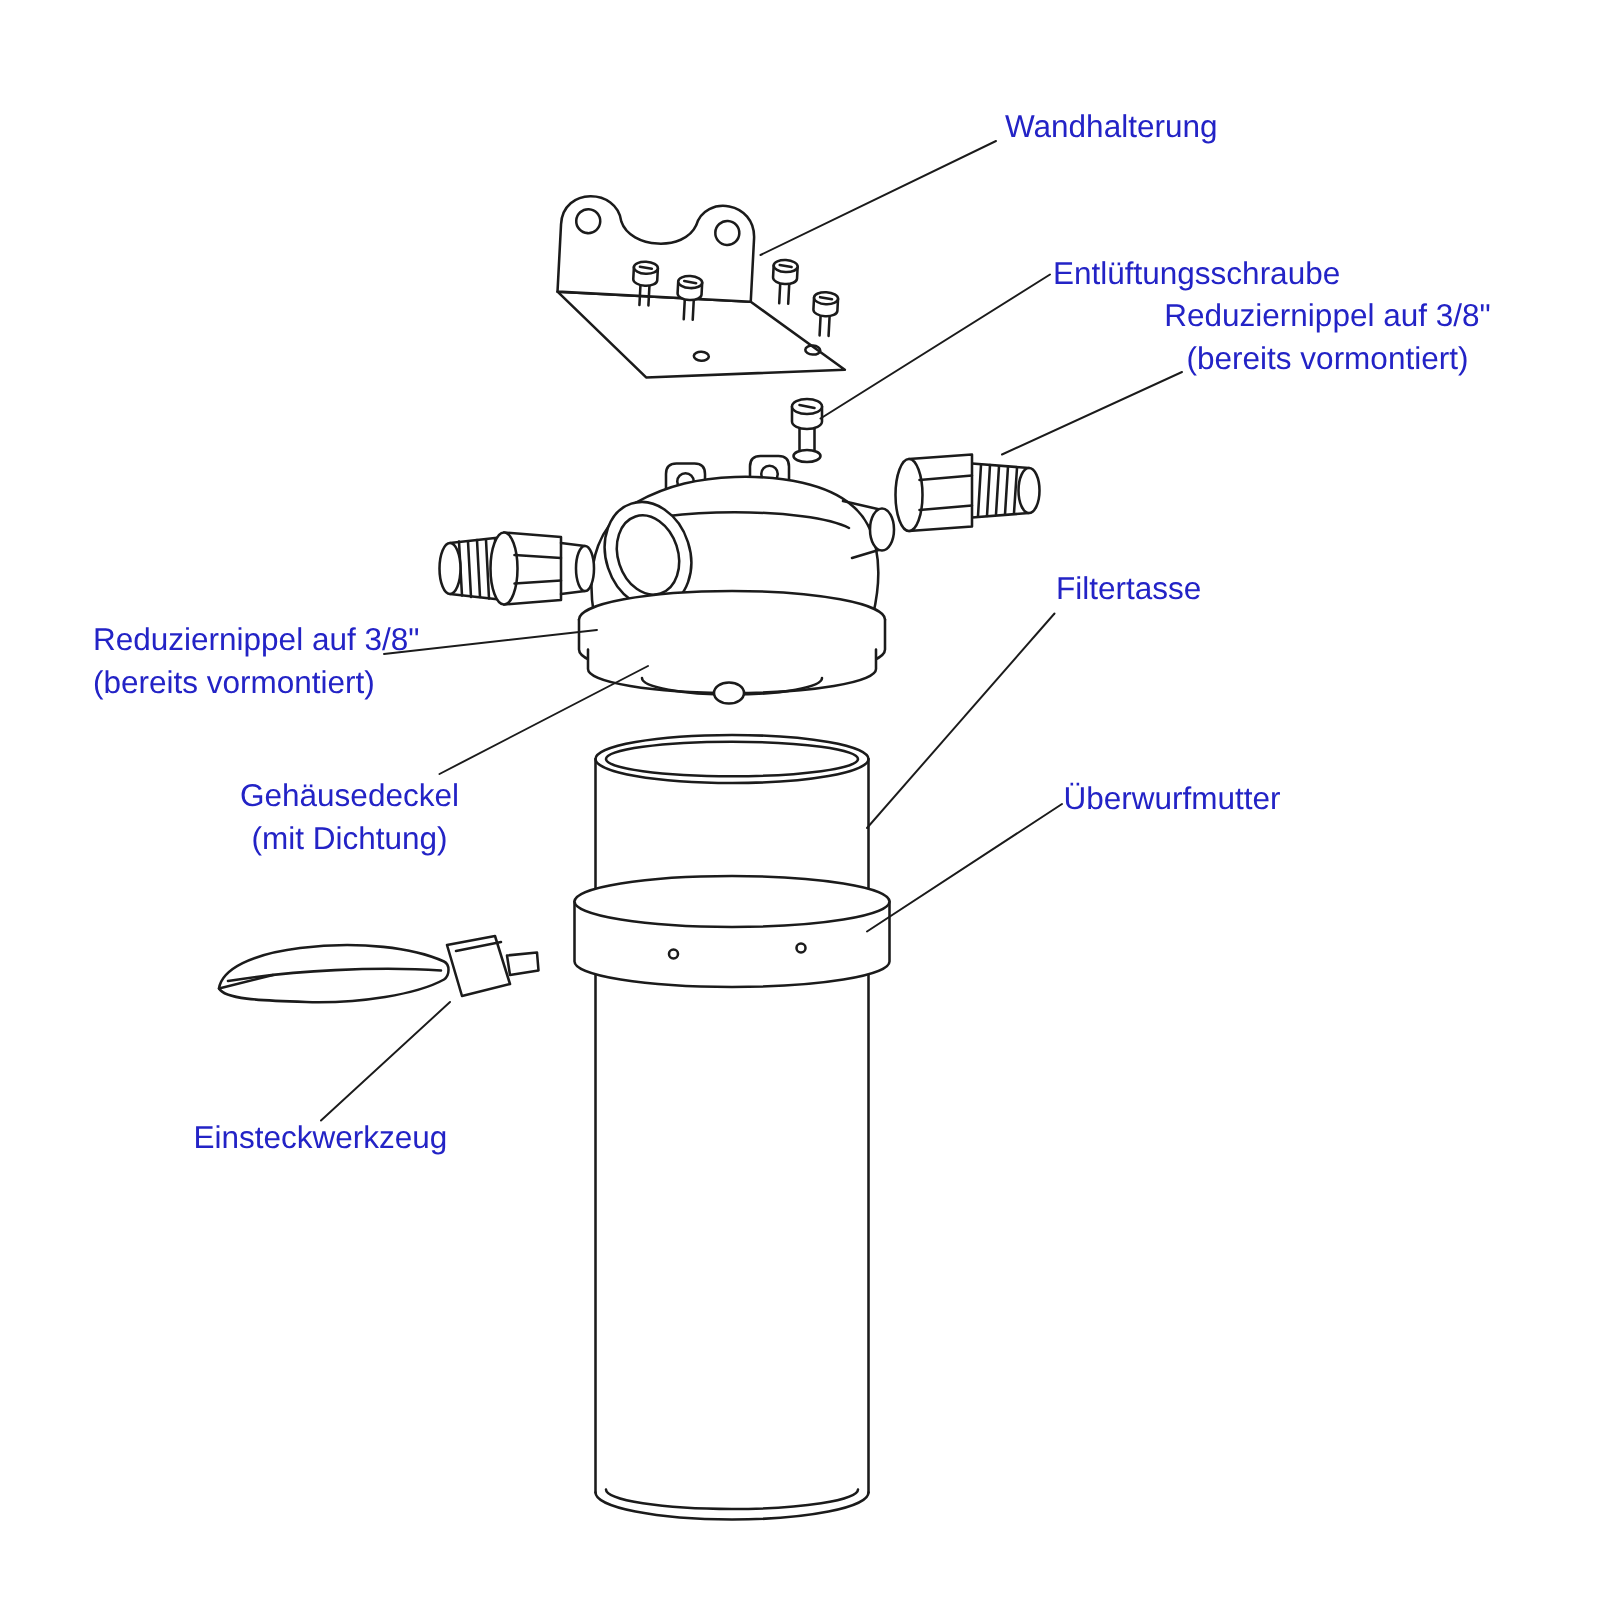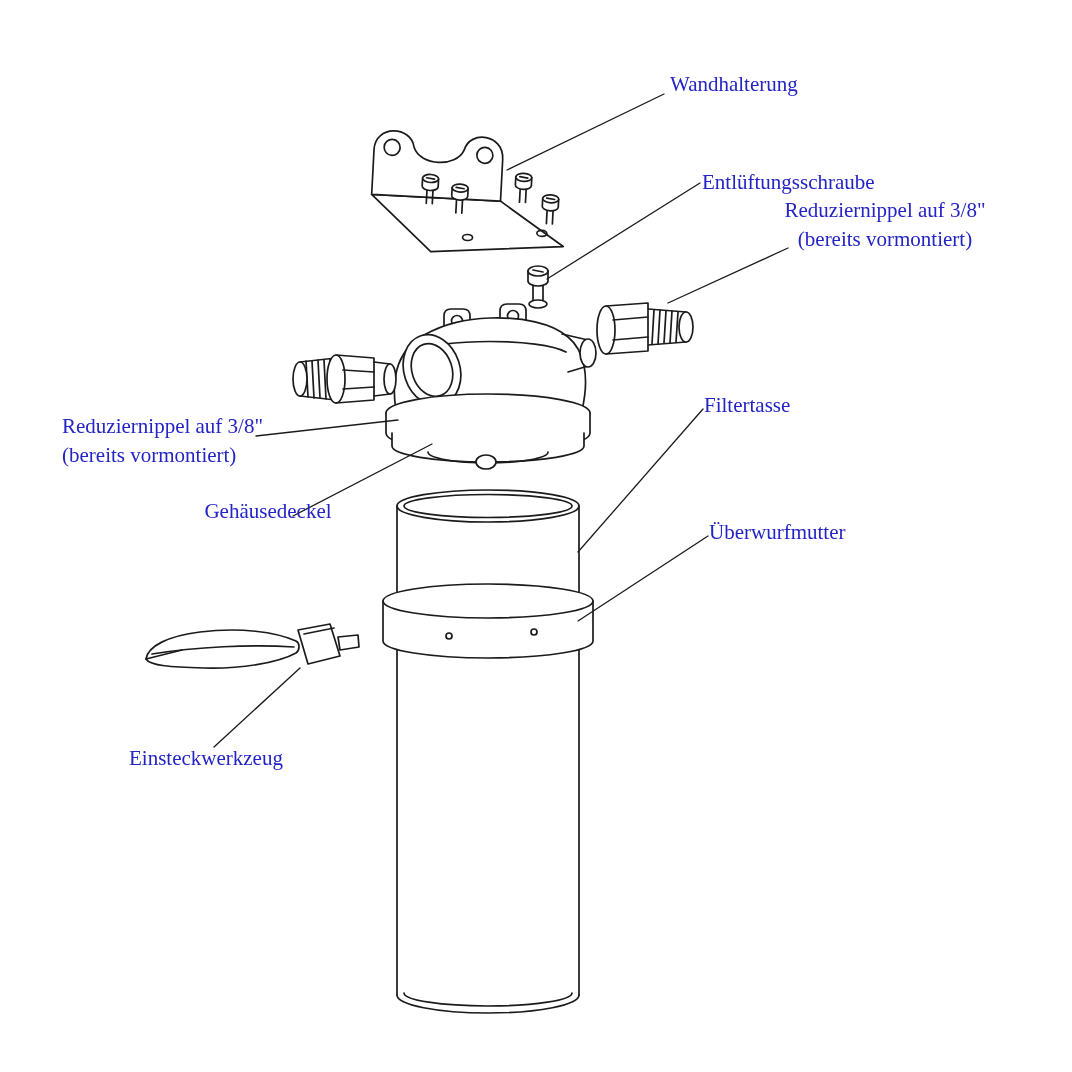--- a/index.html
+++ b/index.html
@@ -1,38 +1,38 @@
 <!DOCTYPE html>
 <html style="--label-color: #2323c6;"><head>
 <meta charset="utf-8">
 <style>
   html,body{margin:0;padding:0;background:#fff;}
   .stage{
     position:relative;
     width:1052px;height:1072px;
     background:#ffffff;
     overflow:hidden;
-    font-family:Liberation Serif, serif;
+    font-family:Liberation Sans, sans-serif;
   }
   .stage svg{position:absolute;left:0;top:0;}
   .lbl{
     position:absolute;
     color:var(--label-color,#2323c6);
     font-size:21px;
     line-height:29px;
     white-space:nowrap;
   }
   .lbl span{display:block;}
   .lbl.center{text-align:center;}
   .lbl-wandhalterung{left:670px;top:70px;}
   .lbl-entlueftung{left:702px;top:168px;}
   .lbl-nippel-right{left:772px;top:196px;width:226px;}
   .lbl-nippel-left{left:62px;top:412px;}
-  .lbl-filtertasse{left:704px;top:391px;}
-  .lbl-gehaeusedeckel{left:152px;top:497px;width:162px;margin-left:35px;}
+  .lbl-filtertasse{left:704px;top:378px;}
+  .lbl-gehaeusedeckel{left:152px;top:516px;width:162px;}
   .lbl-ueberwurfmutter{left:709px;top:518px;}
   .lbl-einsteckwerkzeug{left:129px;top:744px;}
 </style>
 </head>
 <body>
 
 <div class="stage" style="background: rgb(255, 255, 255);">
 
   <svg id="diagram" width="1072" height="1072" viewBox="0 0 1072 1072">
     <defs>
@@ -170,20 +170,21 @@
     <span>Reduziernippel auf 3/8"</span>
     <span>(bereits vormontiert)</span>
   </div>
 
   <div class="lbl lbl-filtertasse">
     <span>Filtertasse</span>
   </div>
 
   <div class="lbl lbl-gehaeusedeckel center">
     <span>Gehäusedeckel</span>
+    <span>(mit Dichtung)</span>
   </div>
 
   <div class="lbl lbl-ueberwurfmutter">
     <span>Überwurfmutter</span>
   </div>
 
   <div class="lbl lbl-einsteckwerkzeug">
     <span>Einsteckwerkzeug</span>
   </div>
 

